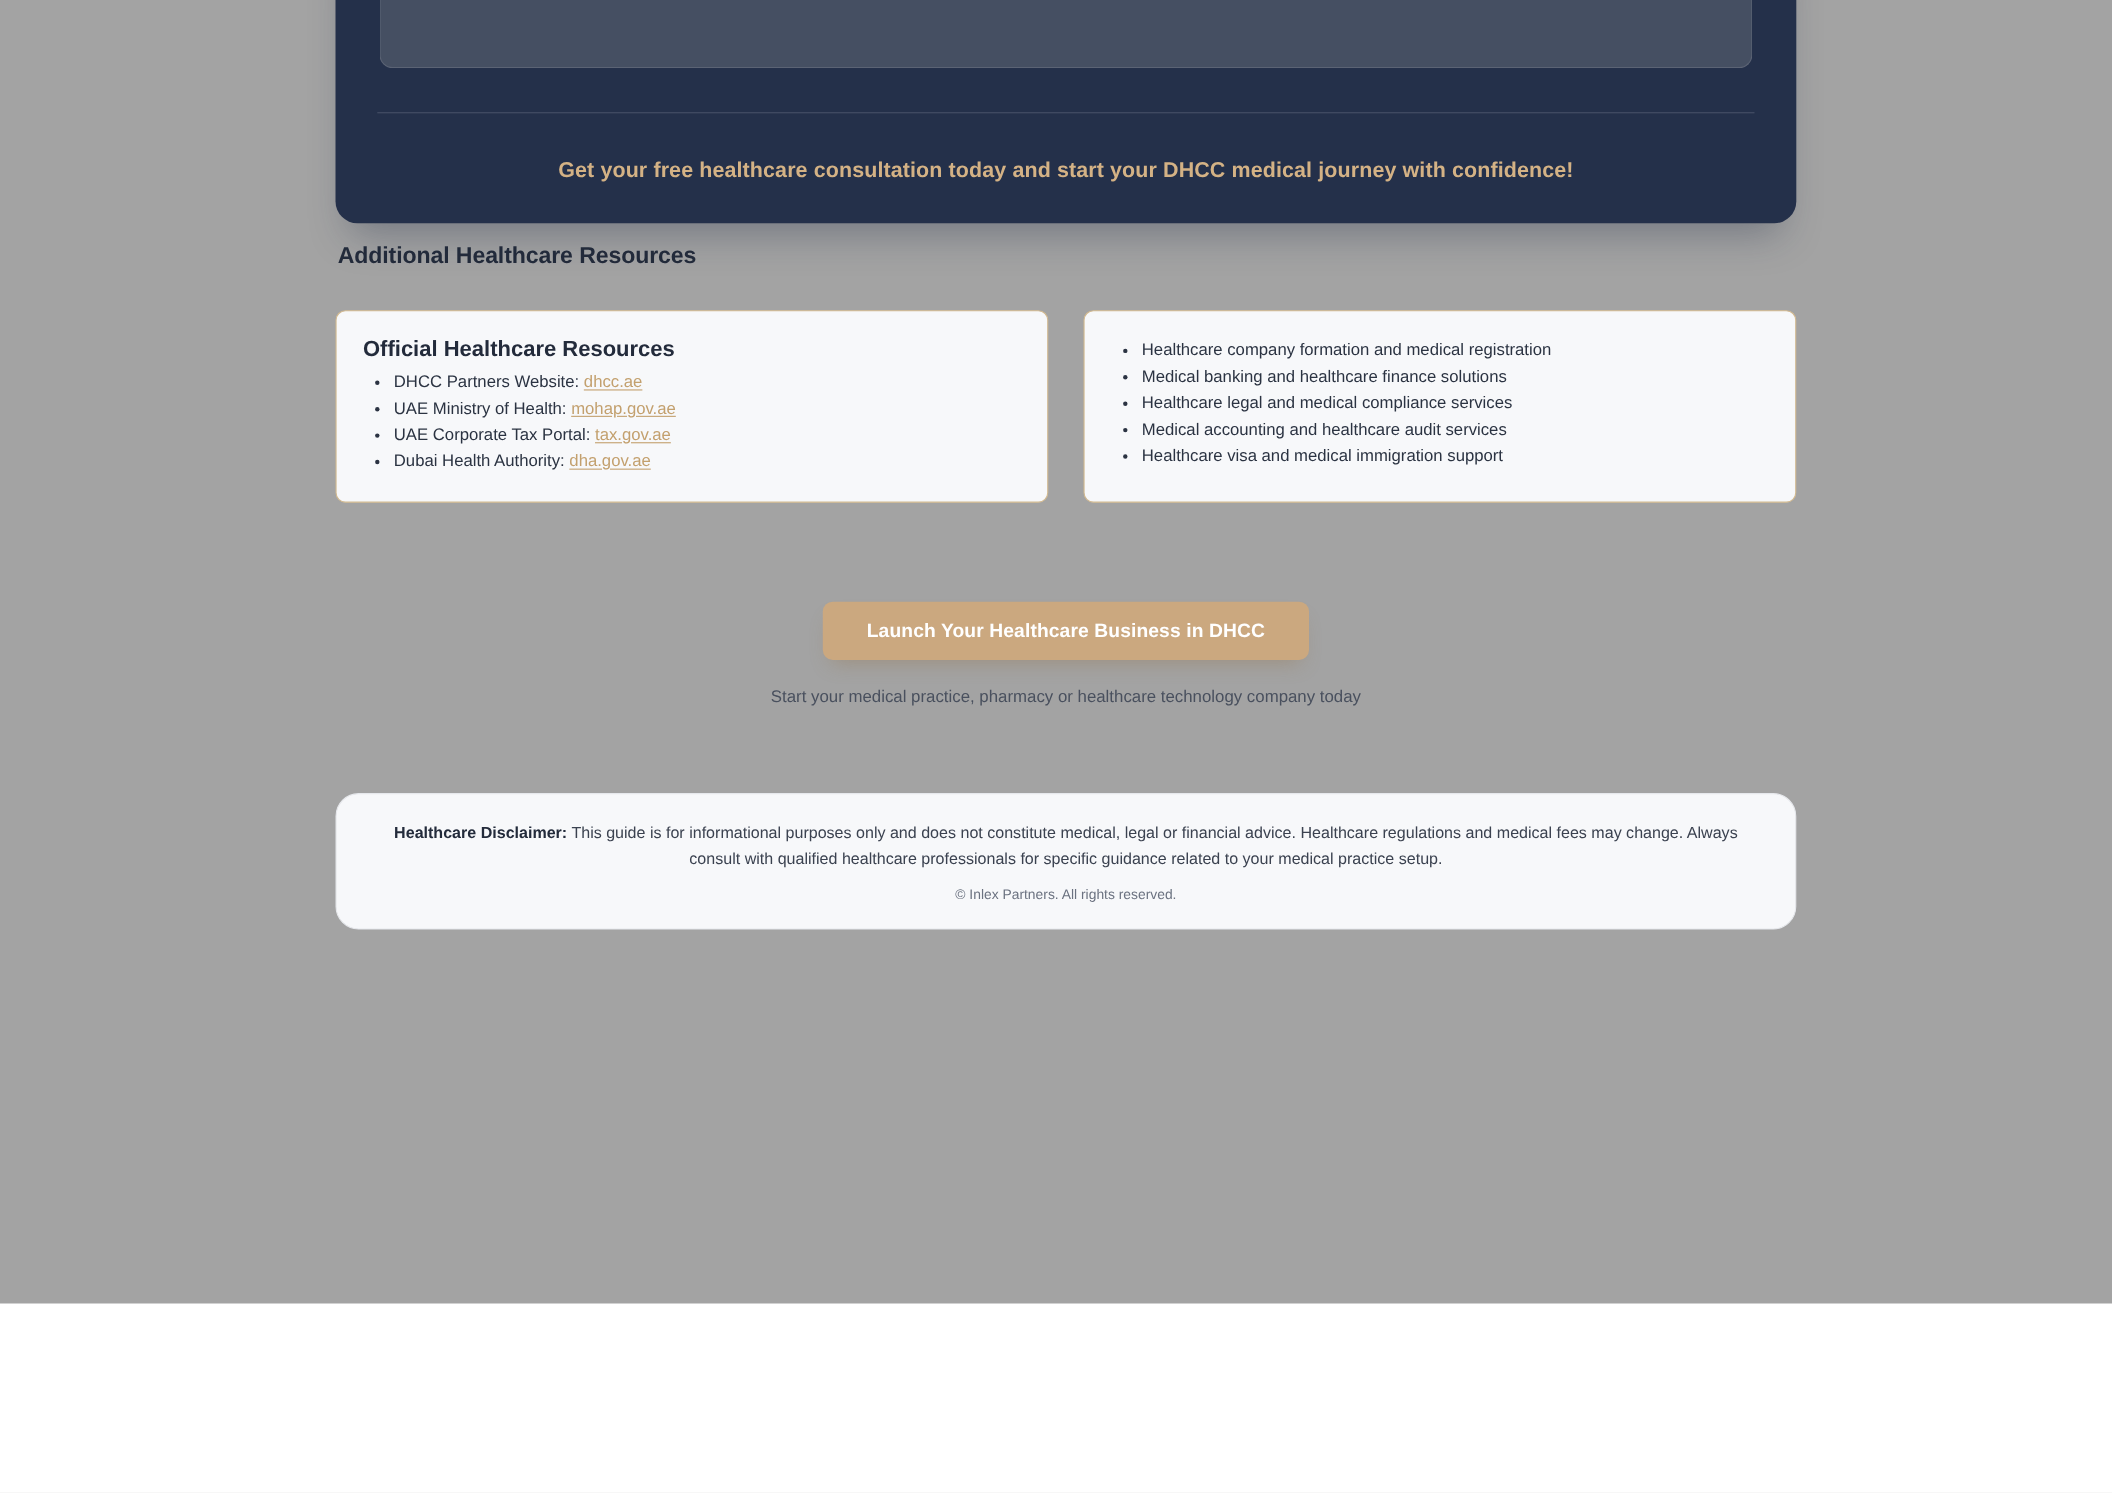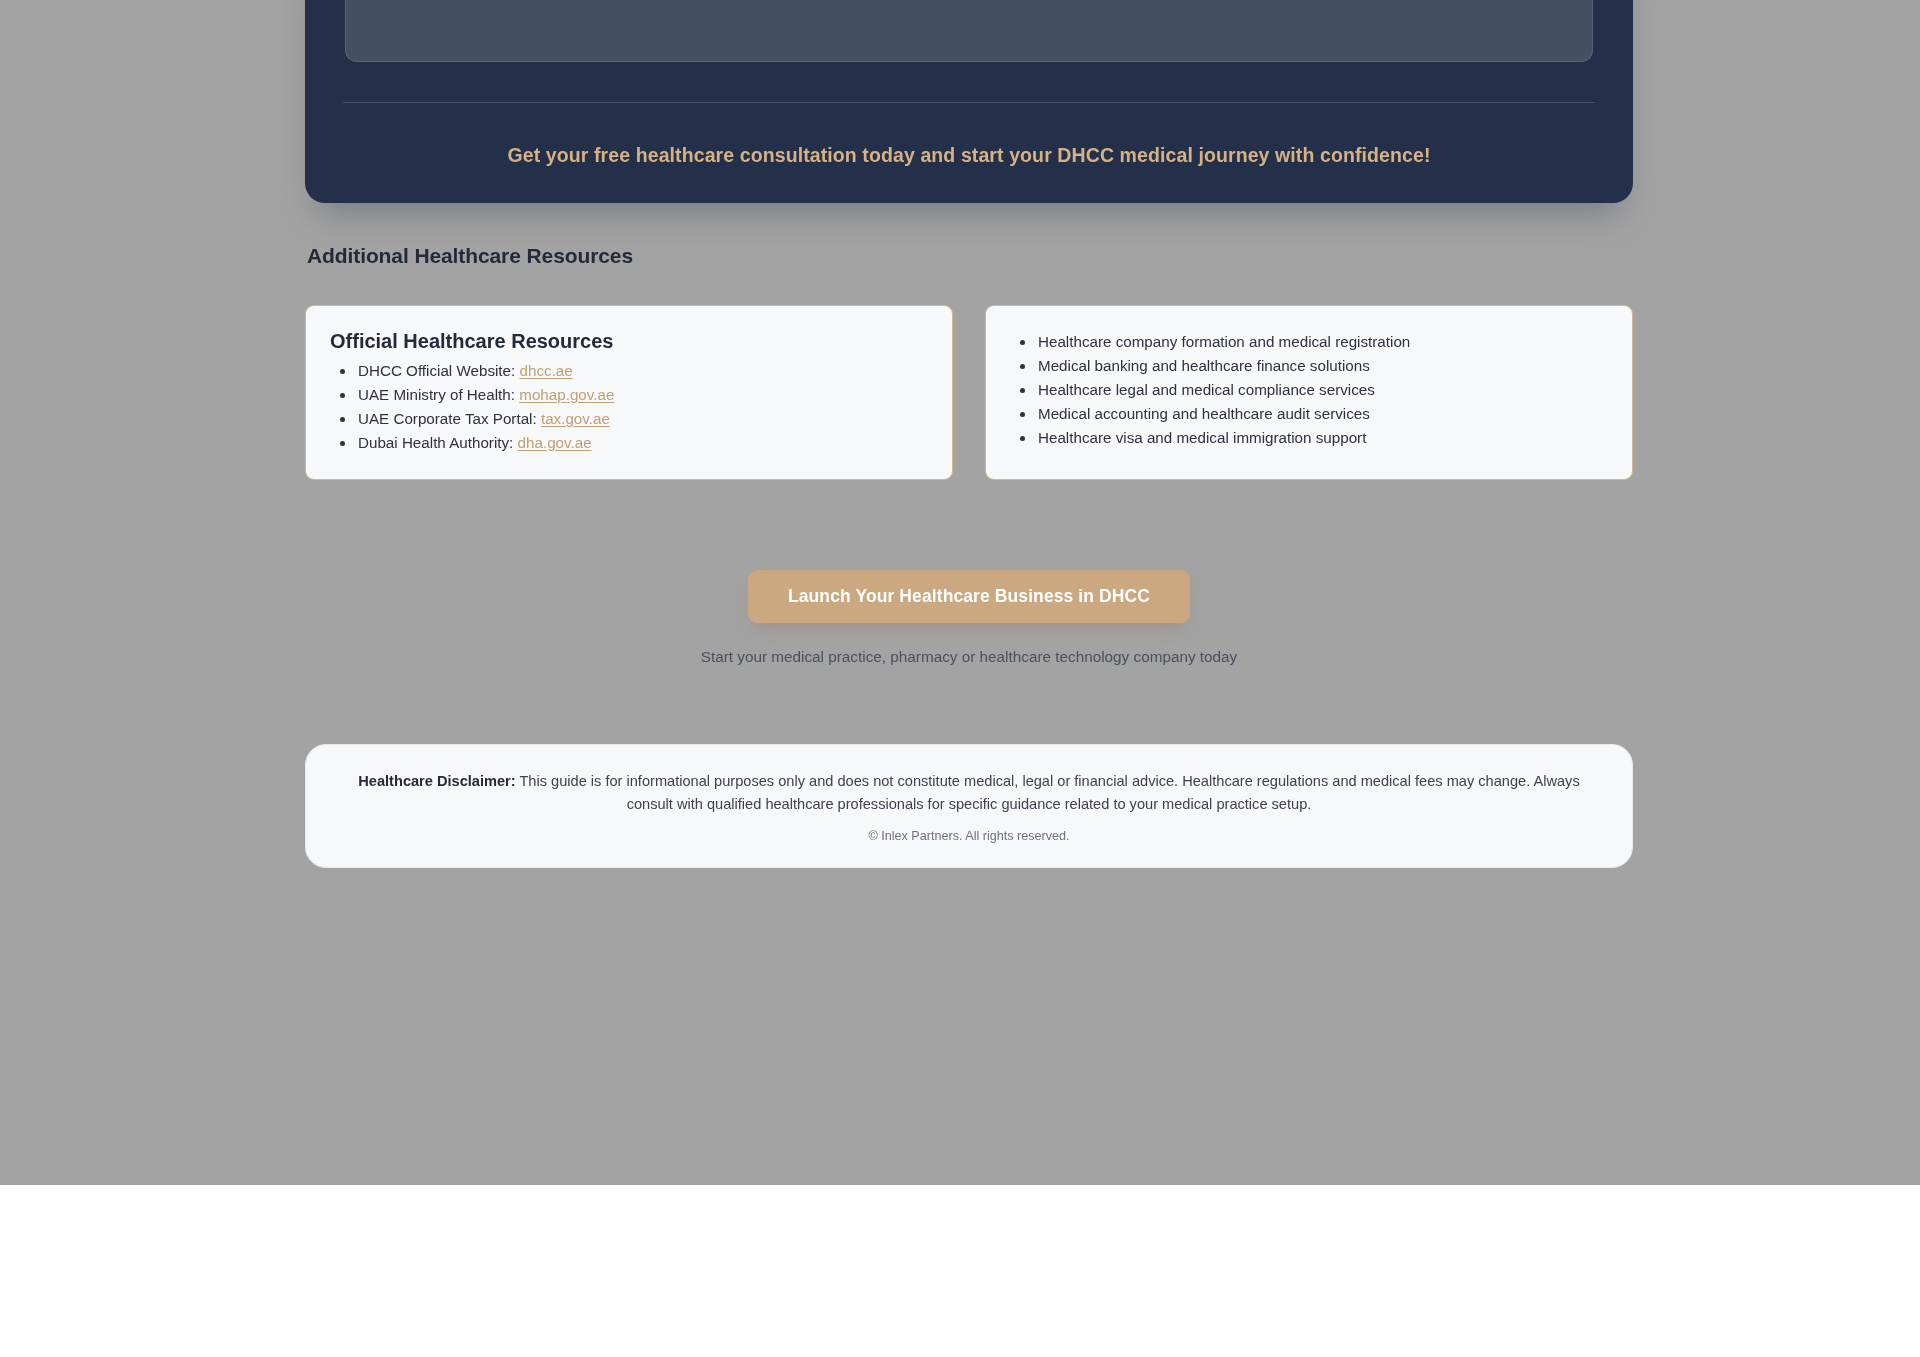--- a/index.html
+++ b/index.html
@@ -56,21 +56,21 @@
     margin: 41px 0 0 0;
     text-align: center;
     font-size: 19.5px;
     font-weight: bold;
     color: #d4b285;
     letter-spacing: 0.1px;
   }
 
   
   .section-heading {
-    margin: 41px 0 0 2px;
+    margin: 18px 0 0 2px;
     font-size: 21px;
     font-weight: bold;
     color: #232b3b;
     letter-spacing: -0.1px;
   }
 
   
   .resource-grid {
     display: flex;
     gap: 32px;
@@ -168,21 +168,21 @@
     </section>
 
     <h2 class="section-heading">Additional Healthcare Resources</h2>
 
     <div class="resource-grid">
 
       <div class="resource-card">
         <div class="resource-card-title">Official Healthcare Resources</div>
         <ul class="resource-list">
           <li>
-            <span>DHCC Official Website:</span>
+            <span>DHCC Partners Website:</span>
             <a class="res-link">dhcc.ae</a>
           </li>
           <li>
             <span>UAE Ministry of Health:</span>
             <a class="res-link">mohap.gov.ae</a>
           </li>
           <li>
             <span>UAE Corporate Tax Portal:</span>
             <a class="res-link">tax.gov.ae</a>
           </li>

